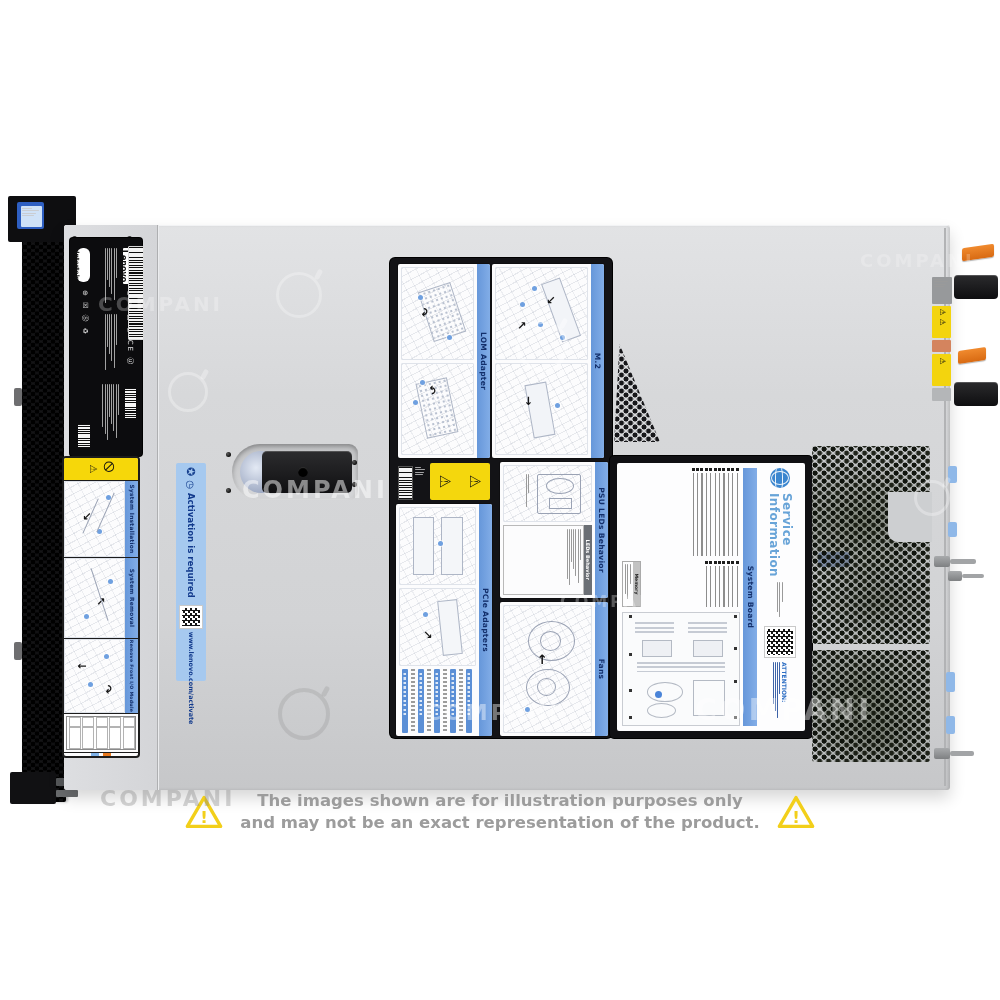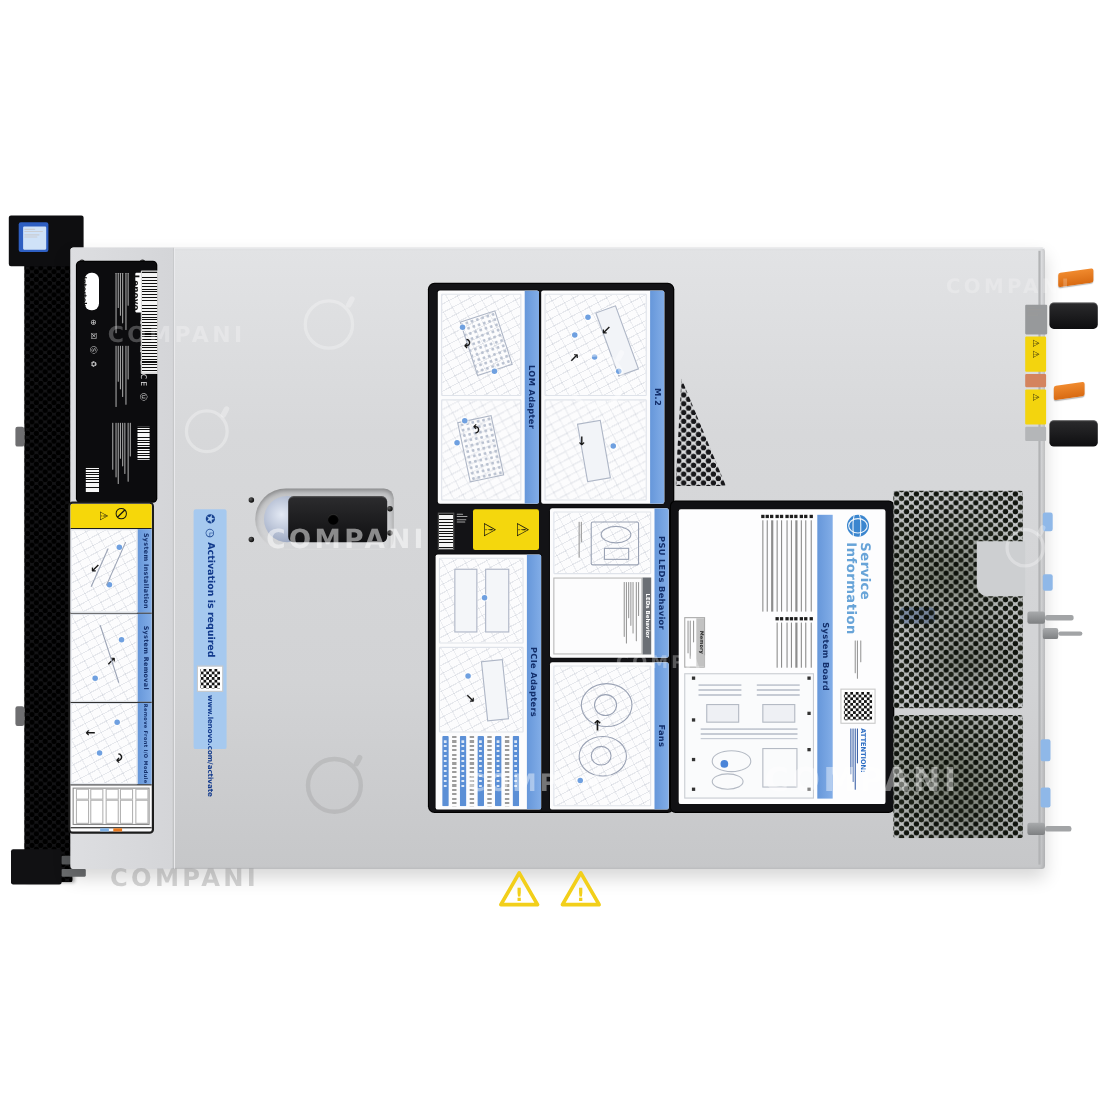--- a/index.html
+++ b/index.html
@@ -563,19 +563,23 @@
     </div>
   <div class="wm-logo" style="left:914px;top:480px;width:30px;height:30px;border:3px solid rgba(255,255,255,.3);color:rgba(255,255,255,.3);">
       <i></i>
     </div>
 
   <div class="abs" style="left:0;top:790px;width:1000px;display:flex;align-items:center;justify-content:center;gap:16px;">
     <svg width="40" height="36" viewBox="0 0 36 32">
       <path d="M18 3 L33 29 L3 29 Z" fill="none" stroke="#f2cf1a" stroke-width="3" stroke-linejoin="round"></path>
       <text x="18" y="26" text-anchor="middle" font-size="15" font-weight="bold" fill="#f2cf1a" font-family="DejaVu Sans, sans-serif">!</text>
     </svg>
+    <div style="text-align:center;color:#9c9c9c;font-size:16.5px;font-weight:bold;line-height:1.35;">
+      <span style="display:block;">The images shown are for illustration purposes only</span>
+      <span style="display:block;">and may not be an exact representation of the product.</span>
+    </div>
     <svg width="40" height="36" viewBox="0 0 36 32">
       <path d="M18 3 L33 29 L3 29 Z" fill="none" stroke="#f2cf1a" stroke-width="3" stroke-linejoin="round"></path>
       <text x="18" y="26" text-anchor="middle" font-size="15" font-weight="bold" fill="#f2cf1a" font-family="DejaVu Sans, sans-serif">!</text>
     </svg>
   </div>
 
 </div>
 
 </body></html>

